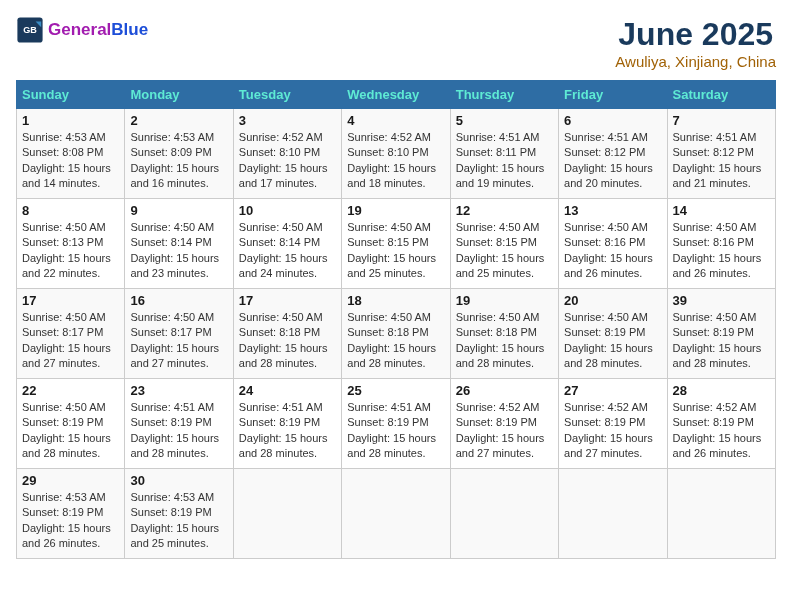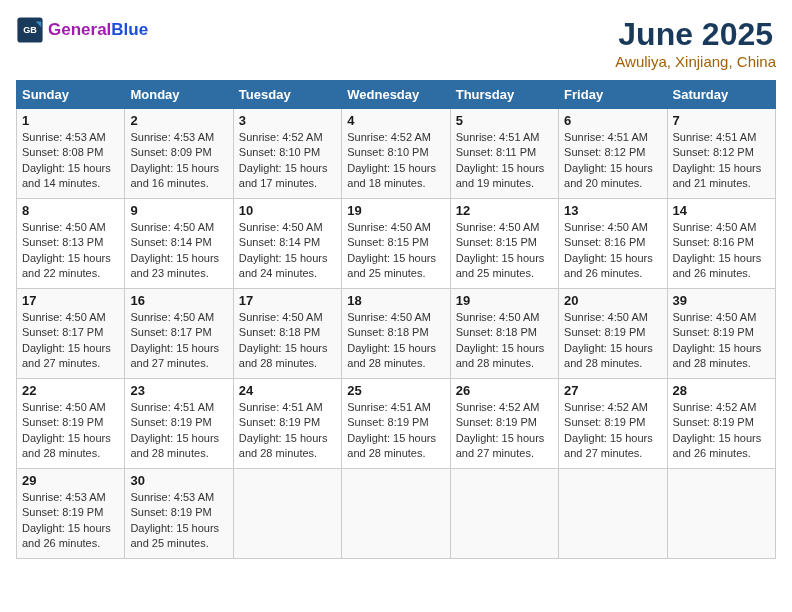--- a/index.html
+++ b/index.html
@@ -37,21 +37,21 @@
       font-size: 15px;
       color: #a16207;
     }
     table {
       width: 100%;
       border-collapse: collapse;
       font-size: 11px;
     }
     thead tr th {
       background-color: #2e6da4;
-      color: #ffffff;
+      color: #5eead4;
       text-align: left;
       padding: 6px 5px;
       font-size: 13px;
       font-weight: bold;
       border: 1px solid #2e6da4;
     }
     tbody tr td {
       border: 1px solid #ccc;
       vertical-align: top;
       padding: 4px 5px;

